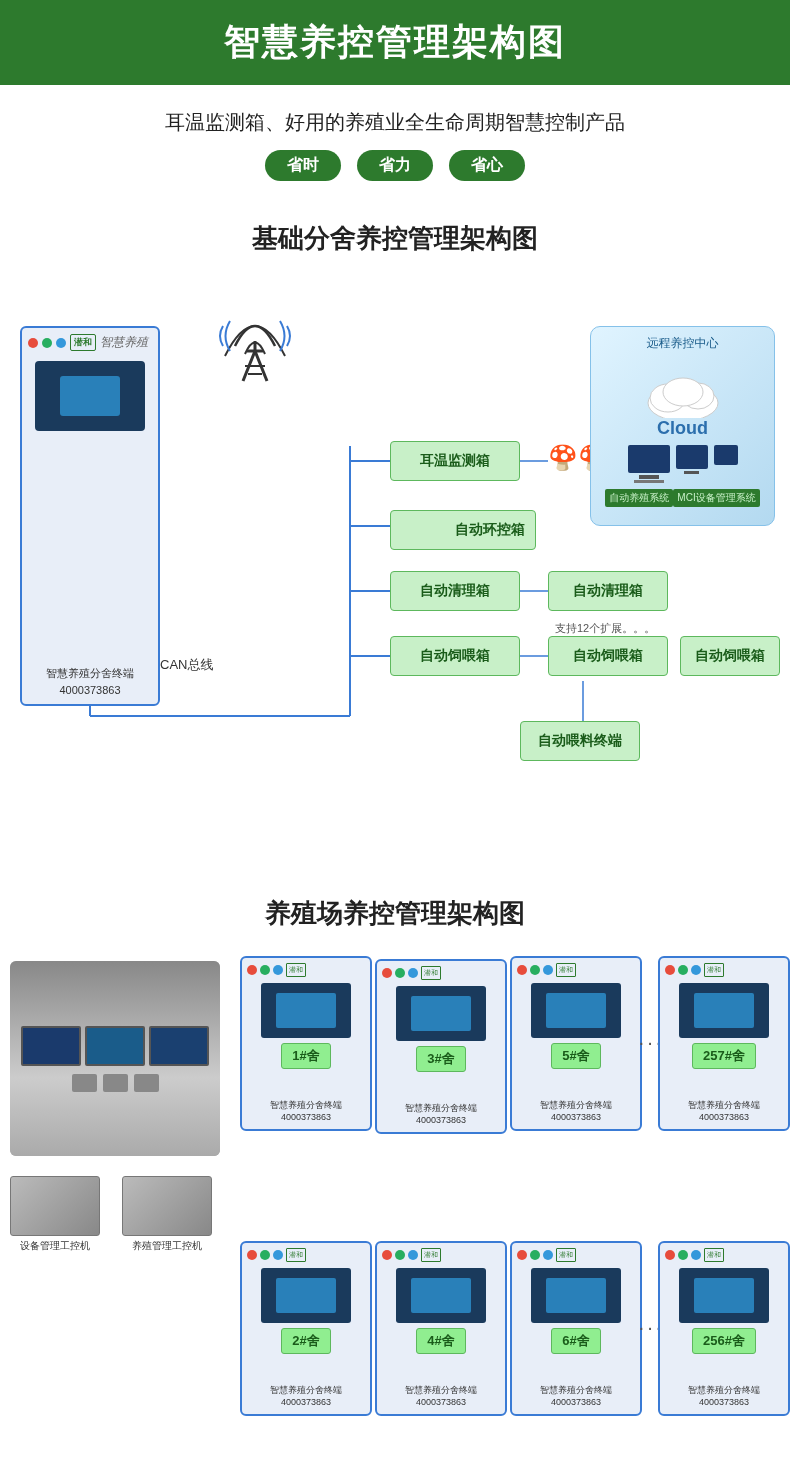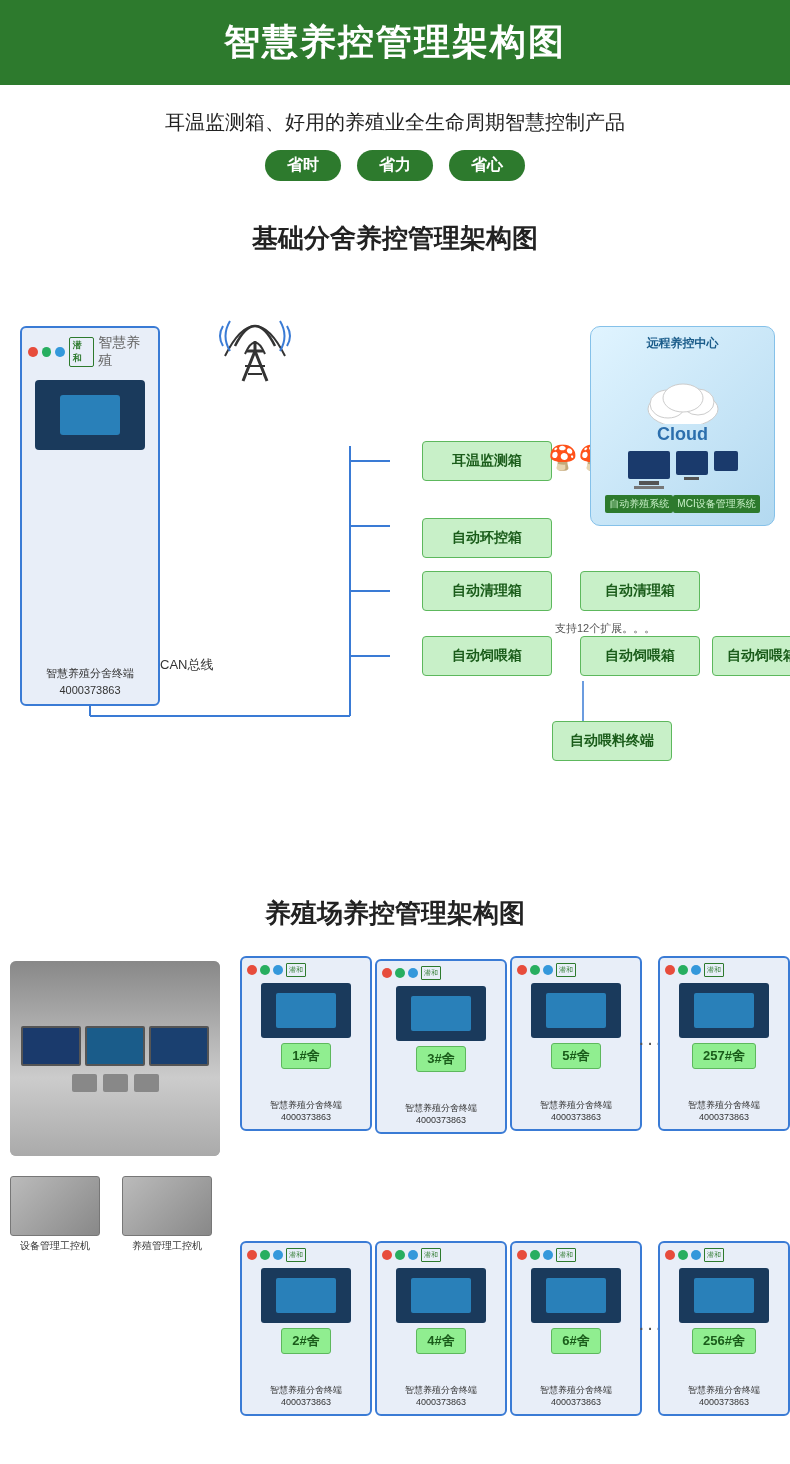--- a/index.html
+++ b/index.html
@@ -143,43 +143,42 @@
       border: 1.5px solid #5db85d;
       border-radius: 4px;
       text-align: center;
       font-size: 14px;
       color: #1a5c1a;
       font-weight: bold;
       display: flex;
       align-items: center;
       justify-content: center;
       padding: 6px 10px;
-      margin-left: 32px;
     }
 
     
     .cloud-box {
       position: absolute;
       right: 15px;
       top: 60px;
       width: 185px;
       height: 200px;
       background: linear-gradient(135deg, #e0f4ff, #b3d9f0);
       border-radius: 10px;
       display: flex;
       flex-direction: column;
       align-items: center;
       padding: 8px;
       border: 1px solid #85c1e9;
     }
     .cloud-label {
       font-size: 12px;
       color: #1a5c8a;
-      font-weight: bold;
-      margin-bottom: 22px;
+      font-weight: normal;
+      margin-bottom: 16px;
     }
     .cloud-word {
       font-size: 18px;
       font-weight: bold;
       color: #2c6fad;
       margin-bottom: 6px;
     }
     .cloud-monitors {
       display: flex;
       gap: 6px;
@@ -313,21 +312,21 @@
 
     <line x1="600" y1="195" x2="600" y2="130" stroke="#3a7bd5" stroke-width="1" stroke-dasharray="4"></line>
   </svg>
 
   <div class="terminal-box">
     <div class="terminal-header">
       <div class="dot dot-red"></div>
       <div class="dot dot-green"></div>
       <div class="dot dot-blue"></div>
       <div class="terminal-logo">潜和</div>
-      <div style="font-size:14px;color:#666;">智慧养殖</div>
+      <div style="font-size:12px;color:#666;font-style:italic;">智慧养殖</div>
     </div>
     <div class="terminal-screen">
       <div class="screen-blue"></div>
     </div>
     <div class="terminal-bottom-text">
       <div>智慧养殖分舍终端</div>
       <div>4000373863</div>
     </div>
   </div>
 
@@ -351,21 +350,21 @@
 
       <path d="M82,40 Q88,50 82,60" stroke="#3a7bd5" stroke-width="2" fill="none"></path>
       <path d="M75,35 Q84,50 75,65" stroke="#3a7bd5" stroke-width="2" fill="none"></path>
     </svg>
   </div>
 
   <div class="green-box" style="left:390px;top:175px;width:130px;height:40px;">
     <span>耳温监测箱</span>
   </div>
 
-  <div class="green-box" style="left:390px;top:252px;width:130px;height:40px;">
+  <div class="green-box" style="left:390px;top:244px;width:146px;height:40px;justify-content:flex-end;">
     <span>自动环控箱</span>
   </div>
 
   <div class="green-box" style="left:390px;top:305px;width:130px;height:40px;">
     <span>自动清理箱</span>
   </div>
 
   <div class="green-box" style="left:390px;top:370px;width:130px;height:40px;">
     <span>自动饲喂箱</span>
   </div>

